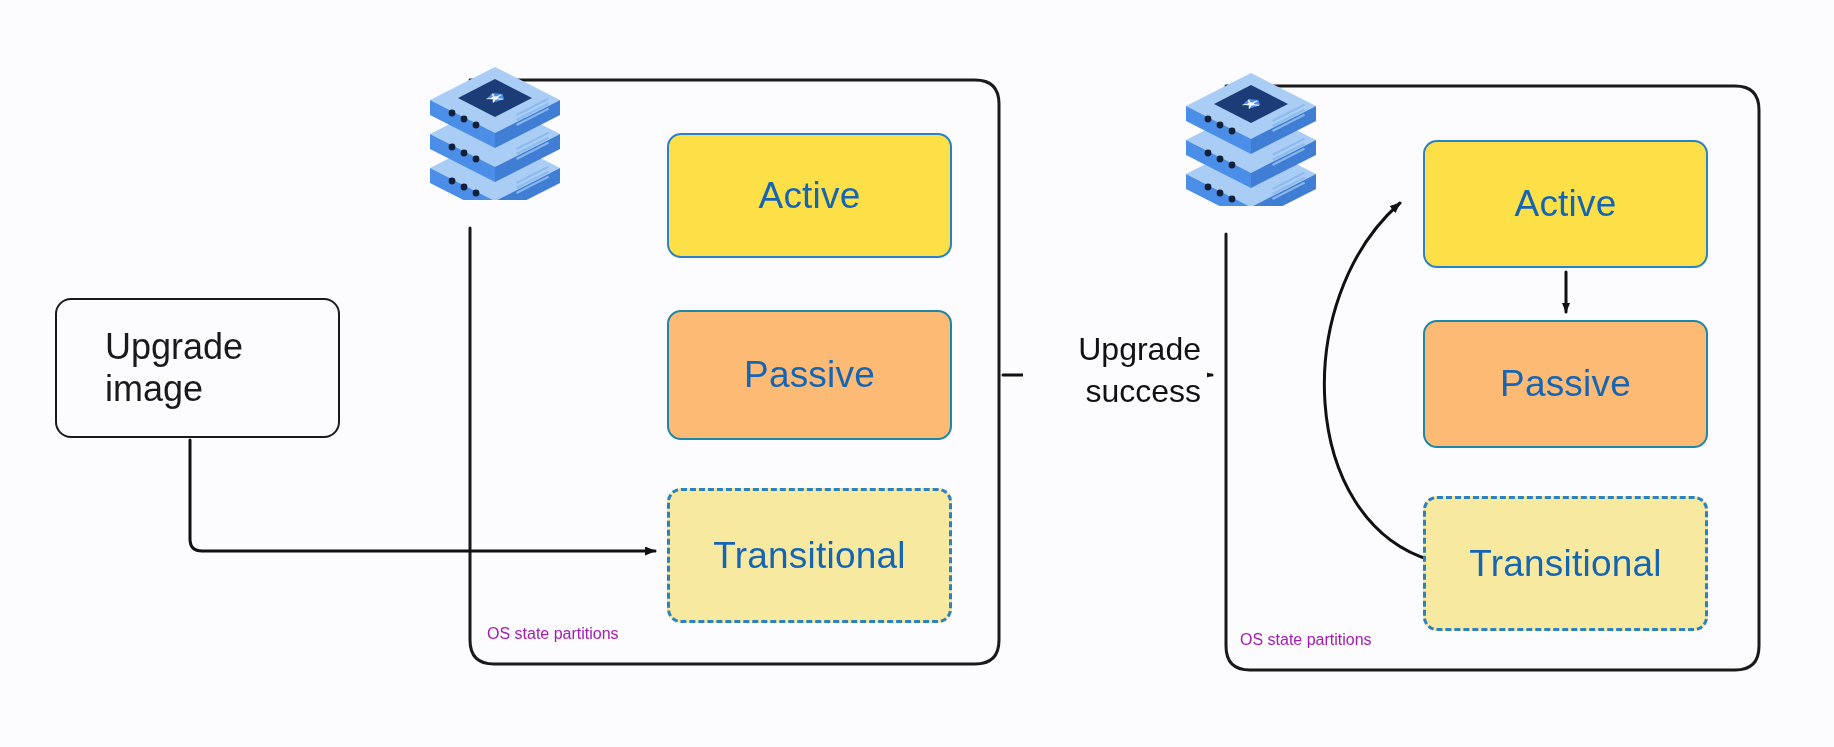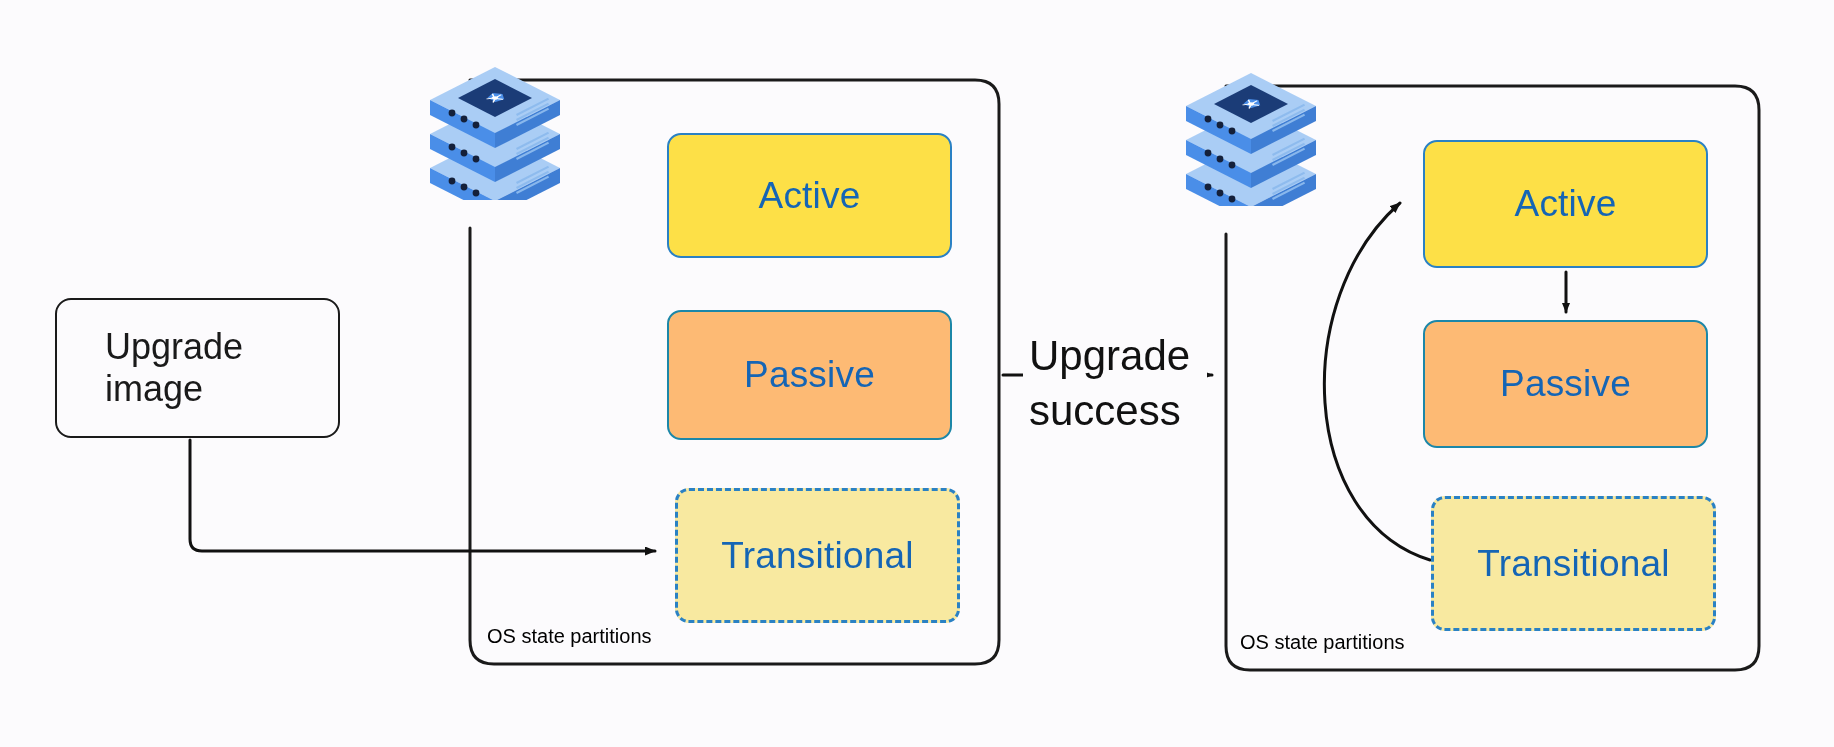--- a/index.html
+++ b/index.html
@@ -49,52 +49,51 @@
     background: #fde047;
     border: 2.5px solid #2a81c4;
   }
   .state-box.passive-box {
     background: #fdba74;
     border: 2.5px solid #1c87a8;
   }
   .state-box.transitional-box {
     background: #f8e9a0;
     border: 3px dashed #2a81c4;
-    margin-left: 8px;
   }
 
   
   .plain-box {
     position: absolute;
     box-sizing: border-box;
     border: 2.5px solid #1a1a1a;
     border-radius: 16px;
     background: #fcfbfd;
     display: flex;
     align-items: center;
     justify-content: center;
     font-size: 36px;
     color: #1a1a1a;
     padding-left: 48px;
   }
 
   
   .group-label {
     position: absolute;
-    font-size: 20px;
-    color: #000000;
+    font-size: 16px;
+    color: #a21caf;
     white-space: nowrap;
   }
 
   
   .edge-label {
     position: absolute;
-    font-size: 42px;
+    font-size: 32px;
     color: #111111;
-    text-align: left;
+    text-align: right;
     line-height: 1.32;
     white-space: pre-line;
     background: #fcfbfd;
     padding: 0 6px;
   }
 
   
   .server-icon {
     position: absolute;
     width: 150px;

